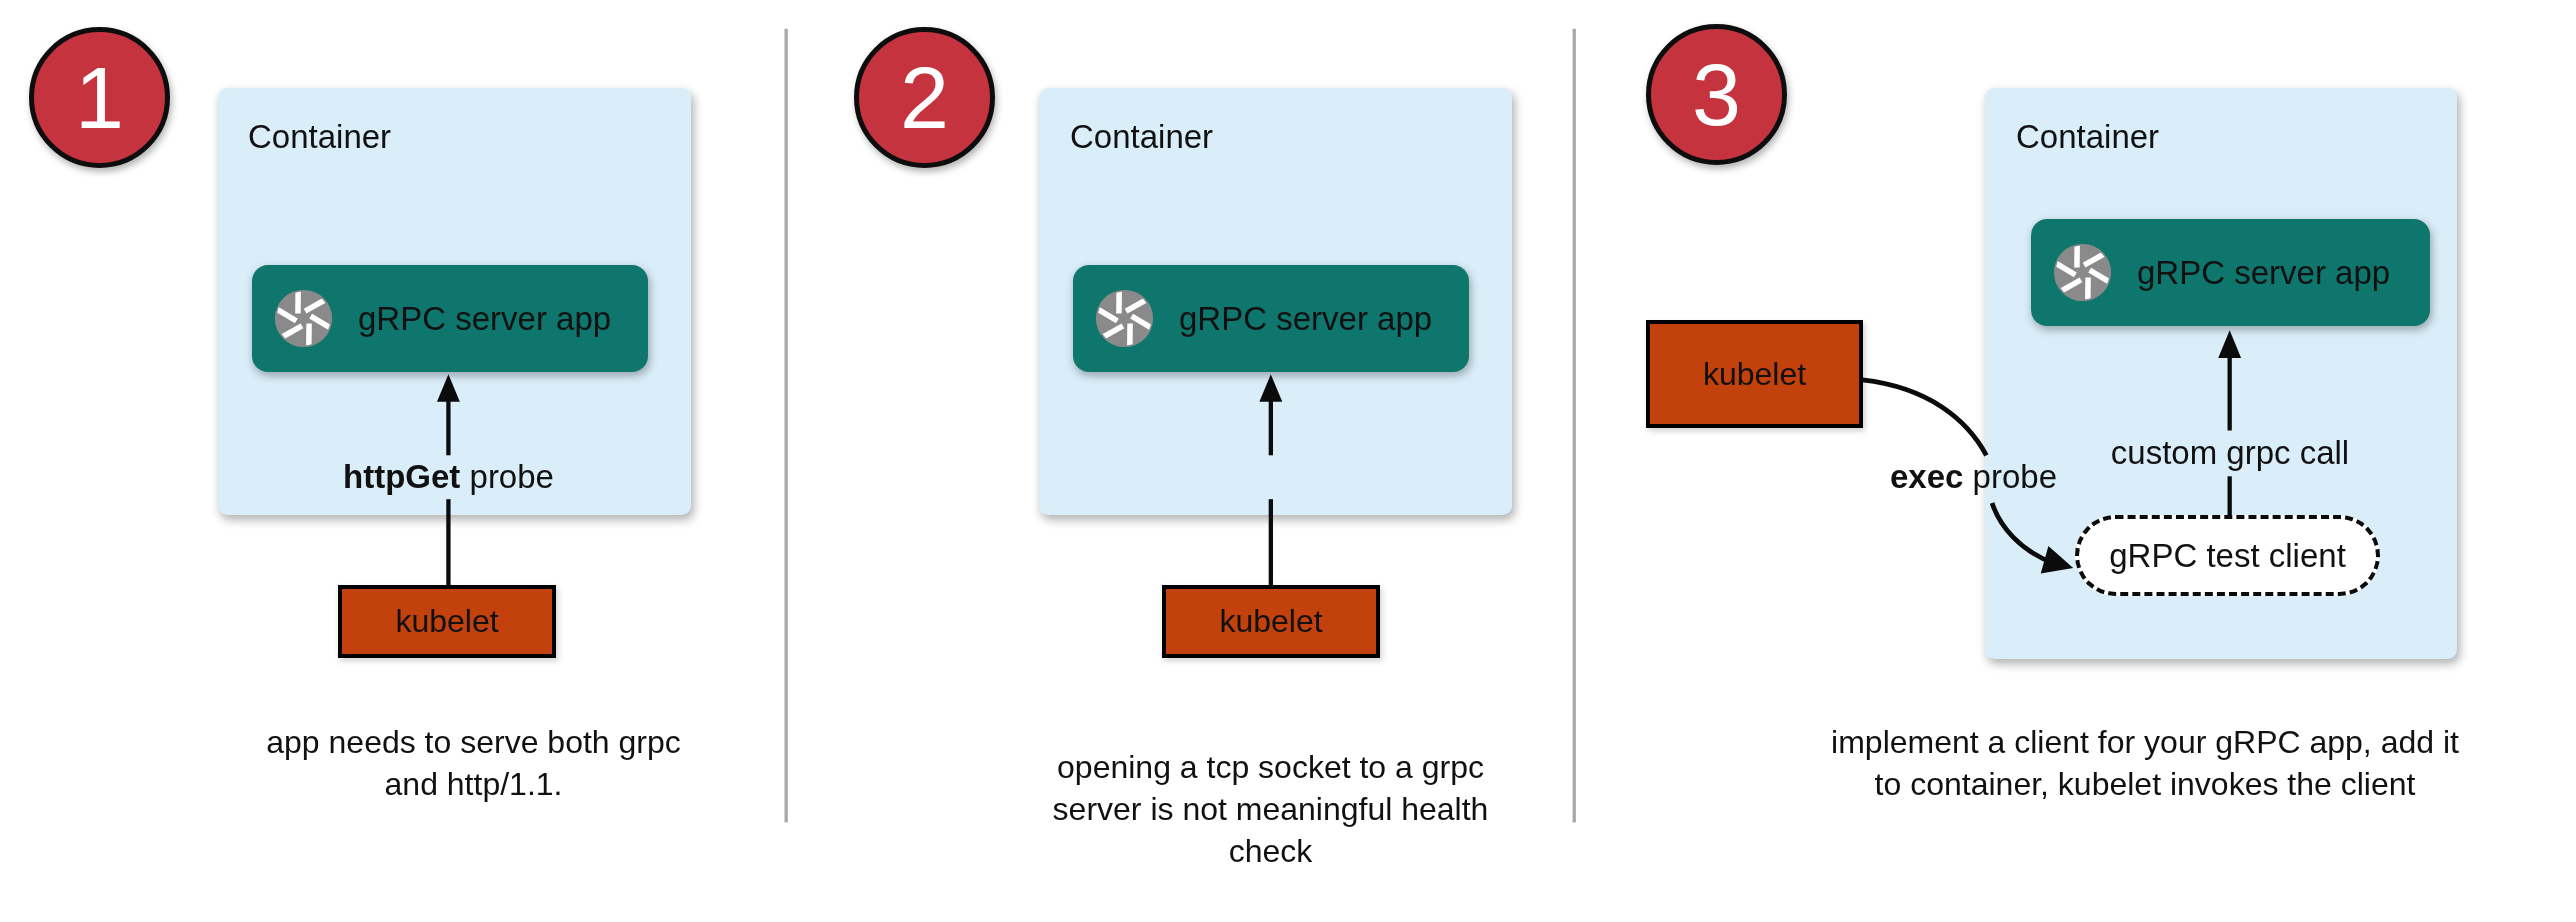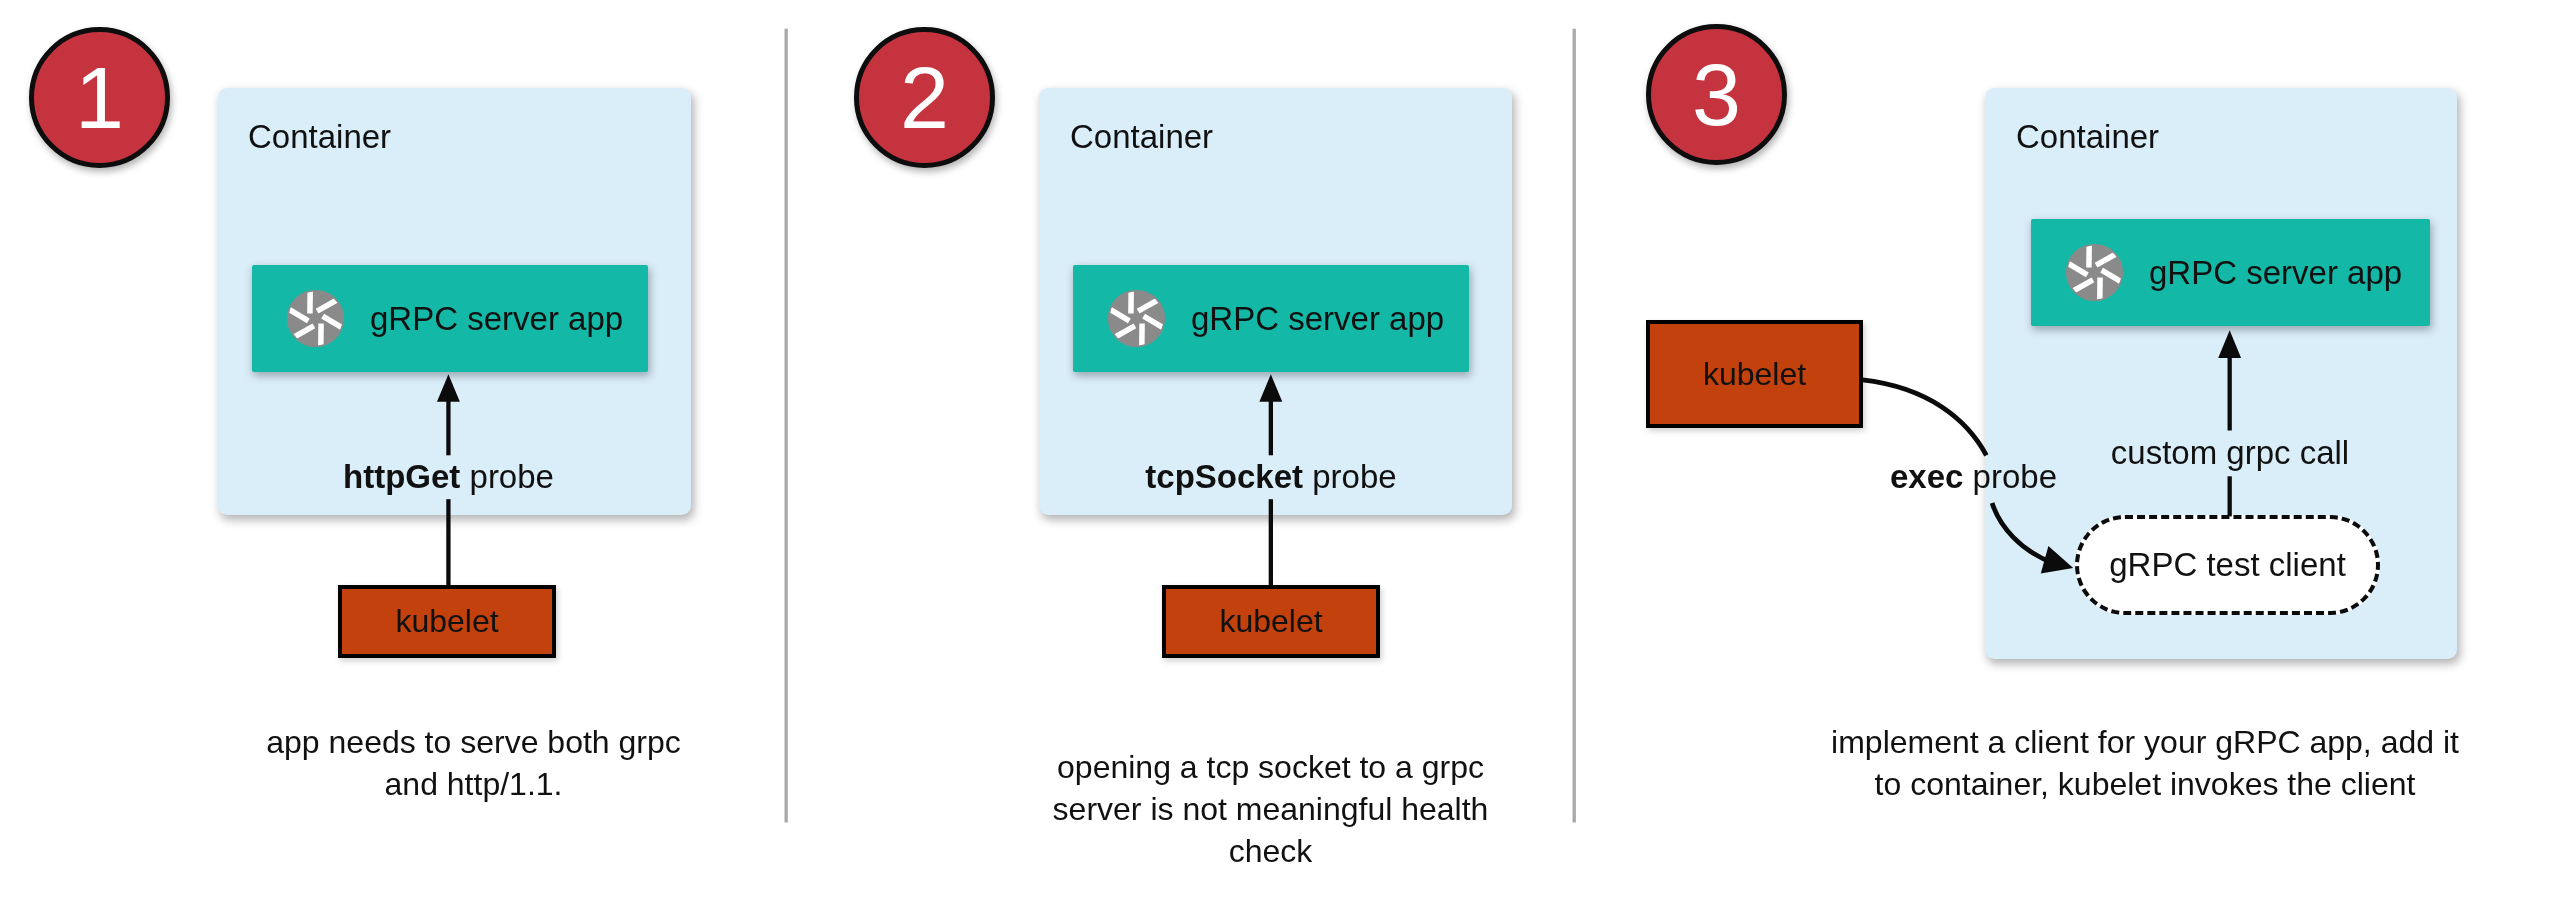--- a/index.html
+++ b/index.html
@@ -27,23 +27,23 @@
 
   .containerbox{
     position:absolute;background:var(--container-blue);border-radius:9.5px;
     box-shadow:2.9px 4.8px 9.5px rgba(0,0,0,.30);z-index:1;
   }
   .container-label{
     position:absolute;font-size:33px;line-height:1.1;z-index:2;
   }
 
   .card{
-    position:absolute;background:#14b8a6;border-radius:2px;
+    position:absolute;background:#0f766e;border-radius:16px;
     box-shadow:1.9px 3.8px 8.6px rgba(0,0,0,.30);
-    display:flex;align-items:center;padding-left:32px;z-index:2;
+    display:flex;align-items:center;padding-left:20px;z-index:2;
   }
   .card .aperture{width:63px;height:63px;flex:0 0 auto;}
   .card .card-label{font-size:33px;margin-left:23px;white-space:nowrap;}
 
   .kubelet{
     position:absolute;background:#c2410c;border:4.8px solid #000000;
     display:flex;align-items:center;justify-content:center;
     font-size:32px;box-shadow:1.9px 2.9px 5.7px rgba(0,0,0,.18);z-index:2;
   }
 
@@ -125,23 +125,20 @@
   <div class="containerbox" style="left:1039px;top:88px;width:473px;height:427px;"></div>
   <div class="container-label" style="left:1070px;top:119px;">Container</div>
 
   <div class="card" style="left:1073px;top:265px;width:396px;height:107px;">
     <svg class="aperture" viewBox="0 0 66 66" width="63" height="63">
         <use href="#aperture"></use>
       </svg>
     <span class="card-label">gRPC server app</span>
   </div>
 
-  <div class="float-label" style="left:1128px;top:457px;width:286px;">
-    <b>tcpSocket</b><span> probe</span>
-  </div>
 
   <div class="kubelet" style="left:1162px;top:585px;width:218px;height:73px;">
     <span>kubelet</span>
   </div>
 
   <div class="caption" style="left:1032px;top:746px;width:477px;">
     <div class="caption-line">opening a tcp socket to a grpc</div>
     <div class="caption-line">server is not meaningful health</div>
     <div class="caption-line">check</div>
   </div>
@@ -163,21 +160,21 @@
   <div class="kubelet" style="left:1646px;top:320px;width:217px;height:108px;">
     <span>kubelet</span>
   </div>
 
   <div class="float-label" style="left:1859px;top:457px;width:229px;">
     <b>exec</b><span> probe</span>
   </div>
 
   <div class="float-label" style="left:2087px;top:433px;width:286px;">custom grpc call</div>
 
-  <div class="dashed-node" style="left:2075px;top:515px;width:305px;height:100px;">
+  <div class="dashed-node" style="left:2075px;top:515px;width:305px;height:81px;">
     <span>gRPC test client</span>
   </div>
 
   <div class="caption" style="left:1811px;top:721px;width:668px;">
     <div class="caption-line">implement a client for your gRPC app, add it</div>
     <div class="caption-line">to container, kubelet invokes the client</div>
   </div>
 
   <svg class="connectors" width="2576" height="923" viewBox="0 0 2700 967">
 

